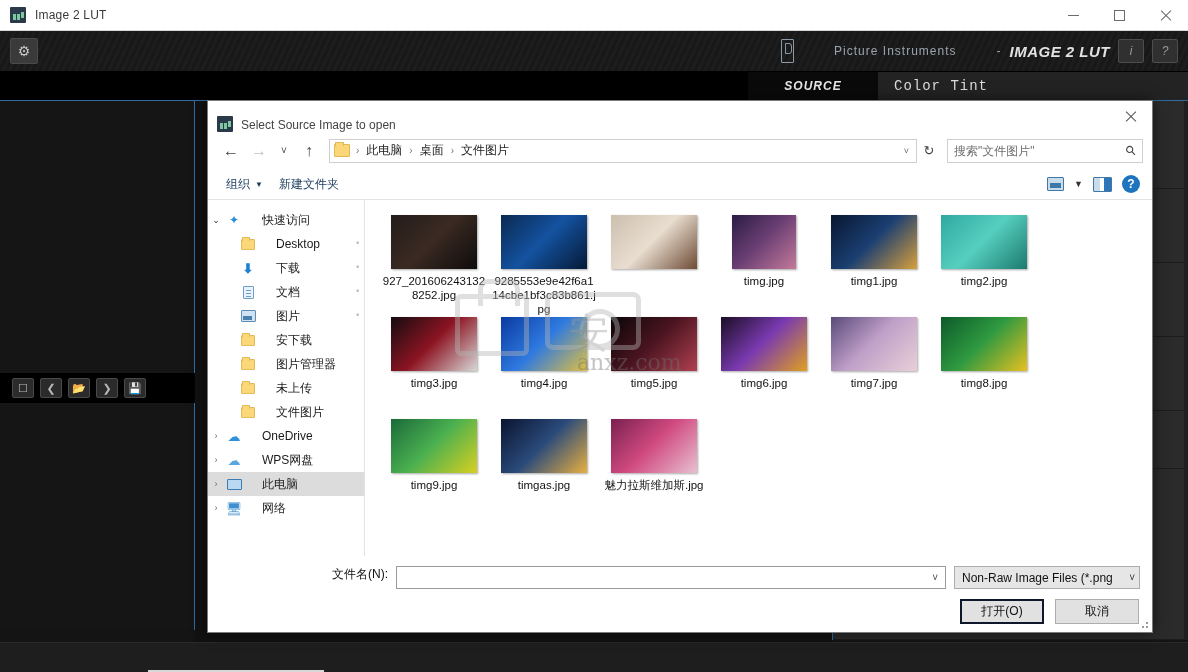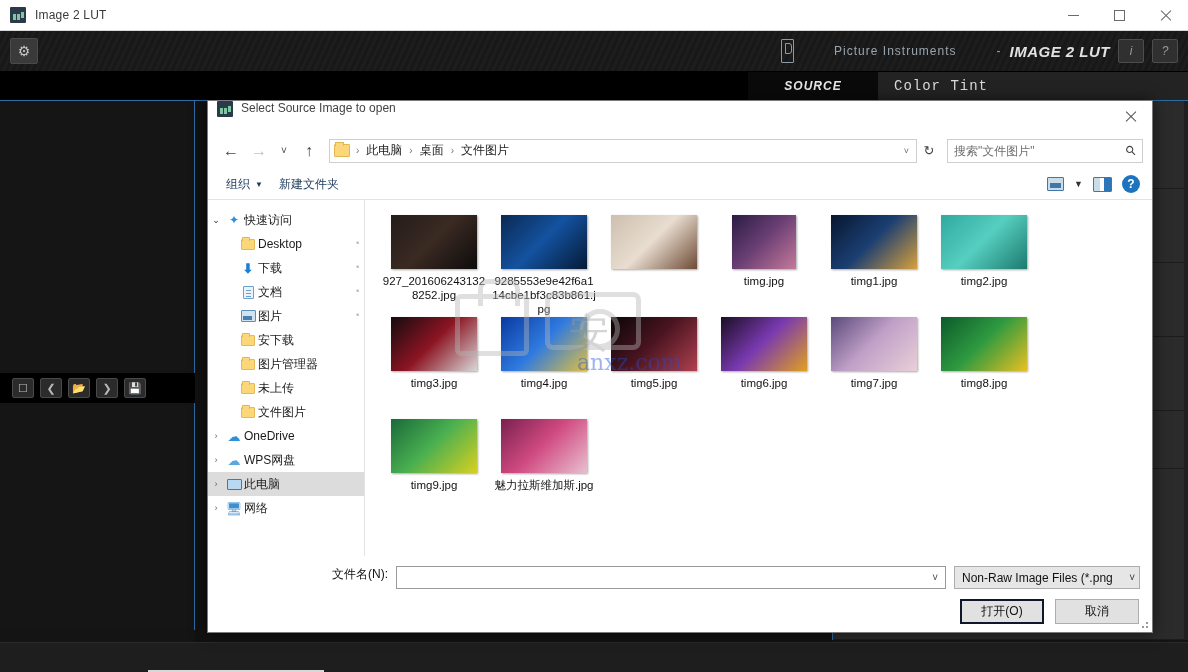--- a/index.html
+++ b/index.html
@@ -150,21 +150,21 @@
   
   #file-dialog {
     position: absolute; left: 207px; top: 100px; width: 946px; height: 533px;
     background: #ffffff; border: 1px solid #7a7a7a;
     box-shadow: 0 0 14px rgba(0,0,0,.55);
     display: flex; flex-direction: column;
     font-family: "Liberation Sans", sans-serif;
   }
   
   #dlg-titlebar {
-    height: 31px; flex: 0 0 auto; display: flex; align-items: flex-start; background: #fff;
+    height: 31px; flex: 0 0 auto; display: flex; align-items: flex-end; background: #fff;
   }
   #dlg-titlebar .dlg-icon {
     width: 16px; height: 16px; margin: 0 8px 0 9px; background: #2b3a4a; border-radius: 1px;
     position: relative; flex: 0 0 auto;
   }
   #dlg-titlebar .dlg-icon::after {
     content:""; position:absolute; left:3px; bottom:3px; width:3px; height:6px; background:#7ec8a0;
     box-shadow: 4px 0 0 #7ec8a0, 8px -2px 0 #7ec8a0;
   }
   #dlg-title-text { font-size: 12px; color: #444; }
@@ -262,21 +262,21 @@
   .tree-item {
     height: 24px; display: flex; align-items: center; font-size: 12px; color: #1a1a1a;
     padding-right: 6px; position: relative;
   }
   .tree-item.selected { background: #dcdcdc; }
   .tree-chev {
     width: 16px; flex: 0 0 auto; text-align: center; font-size: 9px; color: #666;
   }
   .tree-chev.open { color: #333; }
   .tree-ico { width: 20px; flex: 0 0 auto; display:flex; align-items:center; justify-content:center; }
-  .tree-label { white-space: nowrap; overflow: hidden; }
+  .tree-label { white-space: nowrap; overflow: hidden; margin-left: 18px; }
   .tree-pin { margin-left: auto; color: #9a9a9a; font-size: 11px; transform: rotate(35deg); }
   .ico-folder {
     width: 14px; height: 11px; background: #fcd77a; border: 1px solid #e2bb56; border-radius: 1px;
     position: relative;
   }
   .ico-folder::before {
     content:""; position:absolute; left:0; top:-3px; width:6px; height:3px;
     background:#fcd77a; border:1px solid #e2bb56; border-bottom:none; border-radius:1px 1px 0 0;
   }
   .ico-star { color: #2f8fd8; font-size: 12px; }
@@ -341,21 +341,21 @@
   }
   #watermark .wm-cam {
     position: absolute; left: 96px; top: 8px; width: 96px; height: 58px;
     border: 5px solid #b5b5b5; border-radius: 8px;
   }
   #watermark .wm-cam::before {
     content:""; position:absolute; left: 30px; top: 12px; width: 30px; height: 30px;
     border: 5px solid #b5b5b5; border-radius: 50%;
   }
   #watermark .wm-sub {
-    position: absolute; left: 128px; top: 66px; font-size: 22px; color: #1d4ed8;
+    position: absolute; left: 128px; top: 66px; font-size: 22px; color: #737373;
     font-family: "DejaVu Serif", serif;
   }
 
   
   #dlg-bottom {
     flex: 0 0 auto; background: #fff; padding: 10px 12px 8px 12px;
   }
   #filename-row { display: flex; align-items: flex-start; }
   #filename-label { font-size: 12px; color: #111; width: 176px; text-align: right; padding-right: 8px; }
   #filename-field {
@@ -663,20 +663,24 @@
           </div>
           <div class="file-cell">
             <div class="thumb" style="background: linear-gradient(135deg, rgb(12, 90, 42) 0%, rgb(47, 154, 64) 48%, rgb(232, 192, 32) 100%);"></div>
             <div class="fname">timg8.jpg</div>
           </div>
           <div class="file-cell">
             <div class="thumb" style="background: linear-gradient(135deg, rgb(26, 106, 58) 0%, rgb(74, 176, 80) 48%, rgb(216, 208, 32) 100%);"></div>
             <div class="fname">timg9.jpg</div>
           </div>
           <div class="file-cell">
+            <div class="thumb" style="background: linear-gradient(135deg, rgb(10, 20, 48) 0%, rgb(42, 74, 122) 48%, rgb(232, 176, 64) 100%);"></div>
+            <div class="fname">timgas.jpg</div>
+          </div>
+          <div class="file-cell">
             <div class="thumb" style="background: linear-gradient(135deg, rgb(122, 32, 80) 0%, rgb(208, 74, 128) 48%, rgb(232, 192, 208) 100%);"></div>
             <div class="fname">魅力拉斯维加斯.jpg</div>
           </div>
         </div>
       <div id="watermark">
         <div class="wm-bag"></div>
         <div class="wm-cam"></div>
         <div class="wm-text">安</div>
         <div class="wm-sub">anxz.com</div>
       </div>

